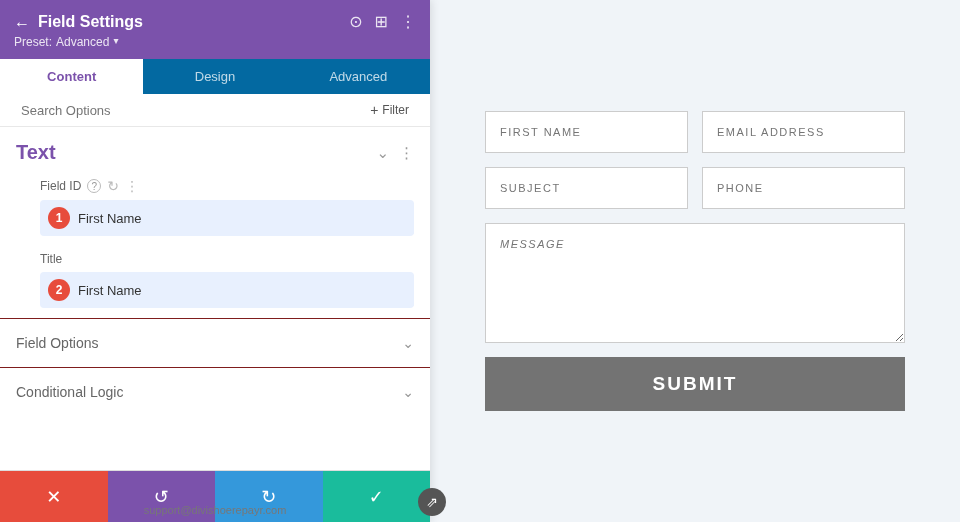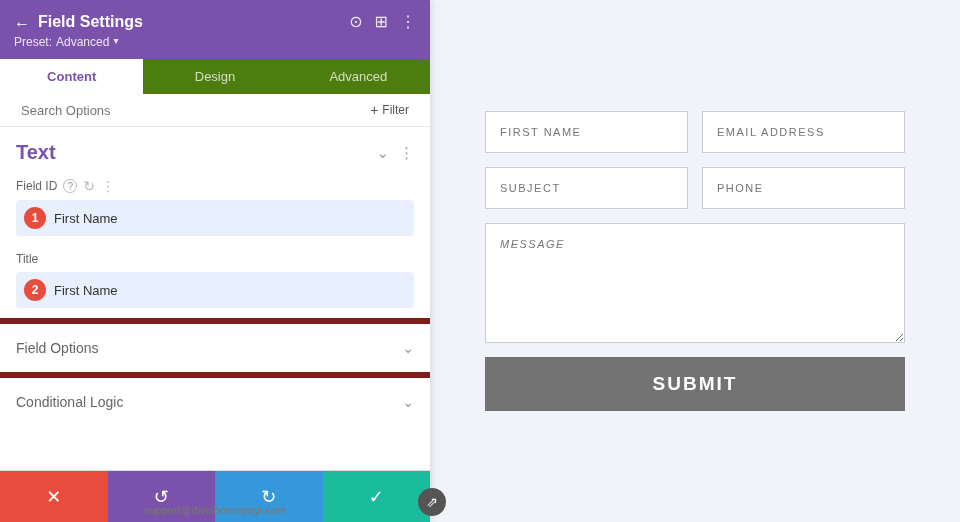--- a/index.html
+++ b/index.html
@@ -75,21 +75,21 @@
       gap: 4px;
     }
 
     .preset-row span.dropdown-arrow {
       font-size: 10px;
     }
 
     
     .tabs {
       display: flex;
-      background: #4d7c0f;
+      background: #0369a1;
     }
 
     .tab {
       flex: 1;
       text-align: center;
       padding: 10px 0;
       font-size: 13px;
       font-weight: 500;
       cursor: pointer;
       color: rgba(255,255,255,0.75);
@@ -165,20 +165,21 @@
       font-size: 15px;
     }
 
     .section-header-icons span {
       cursor: pointer;
     }
 
     
     .field-row {
       padding: 6px 16px 10px;
+      margin-left: 24px;
     }
 
     .field-label-row {
       display: flex;
       align-items: center;
       gap: 6px;
       margin-bottom: 6px;
     }
 
     .field-label {
@@ -241,21 +242,21 @@
       border: none;
       background: #e8f0fe;
       padding: 8px 8px 8px 0;
       font-size: 13px;
       color: #333;
       outline: none;
     }
 
     
     .collapsible-section {
-      border-top: 6px solid #7f1d1d;
+      border-top: 1px solid #7f1d1d;
       padding: 16px;
       display: flex;
       justify-content: space-between;
       cursor: pointer;
     }
 
     .collapsible-title {
       font-size: 14px;
       color: #666;
       font-weight: 500;

